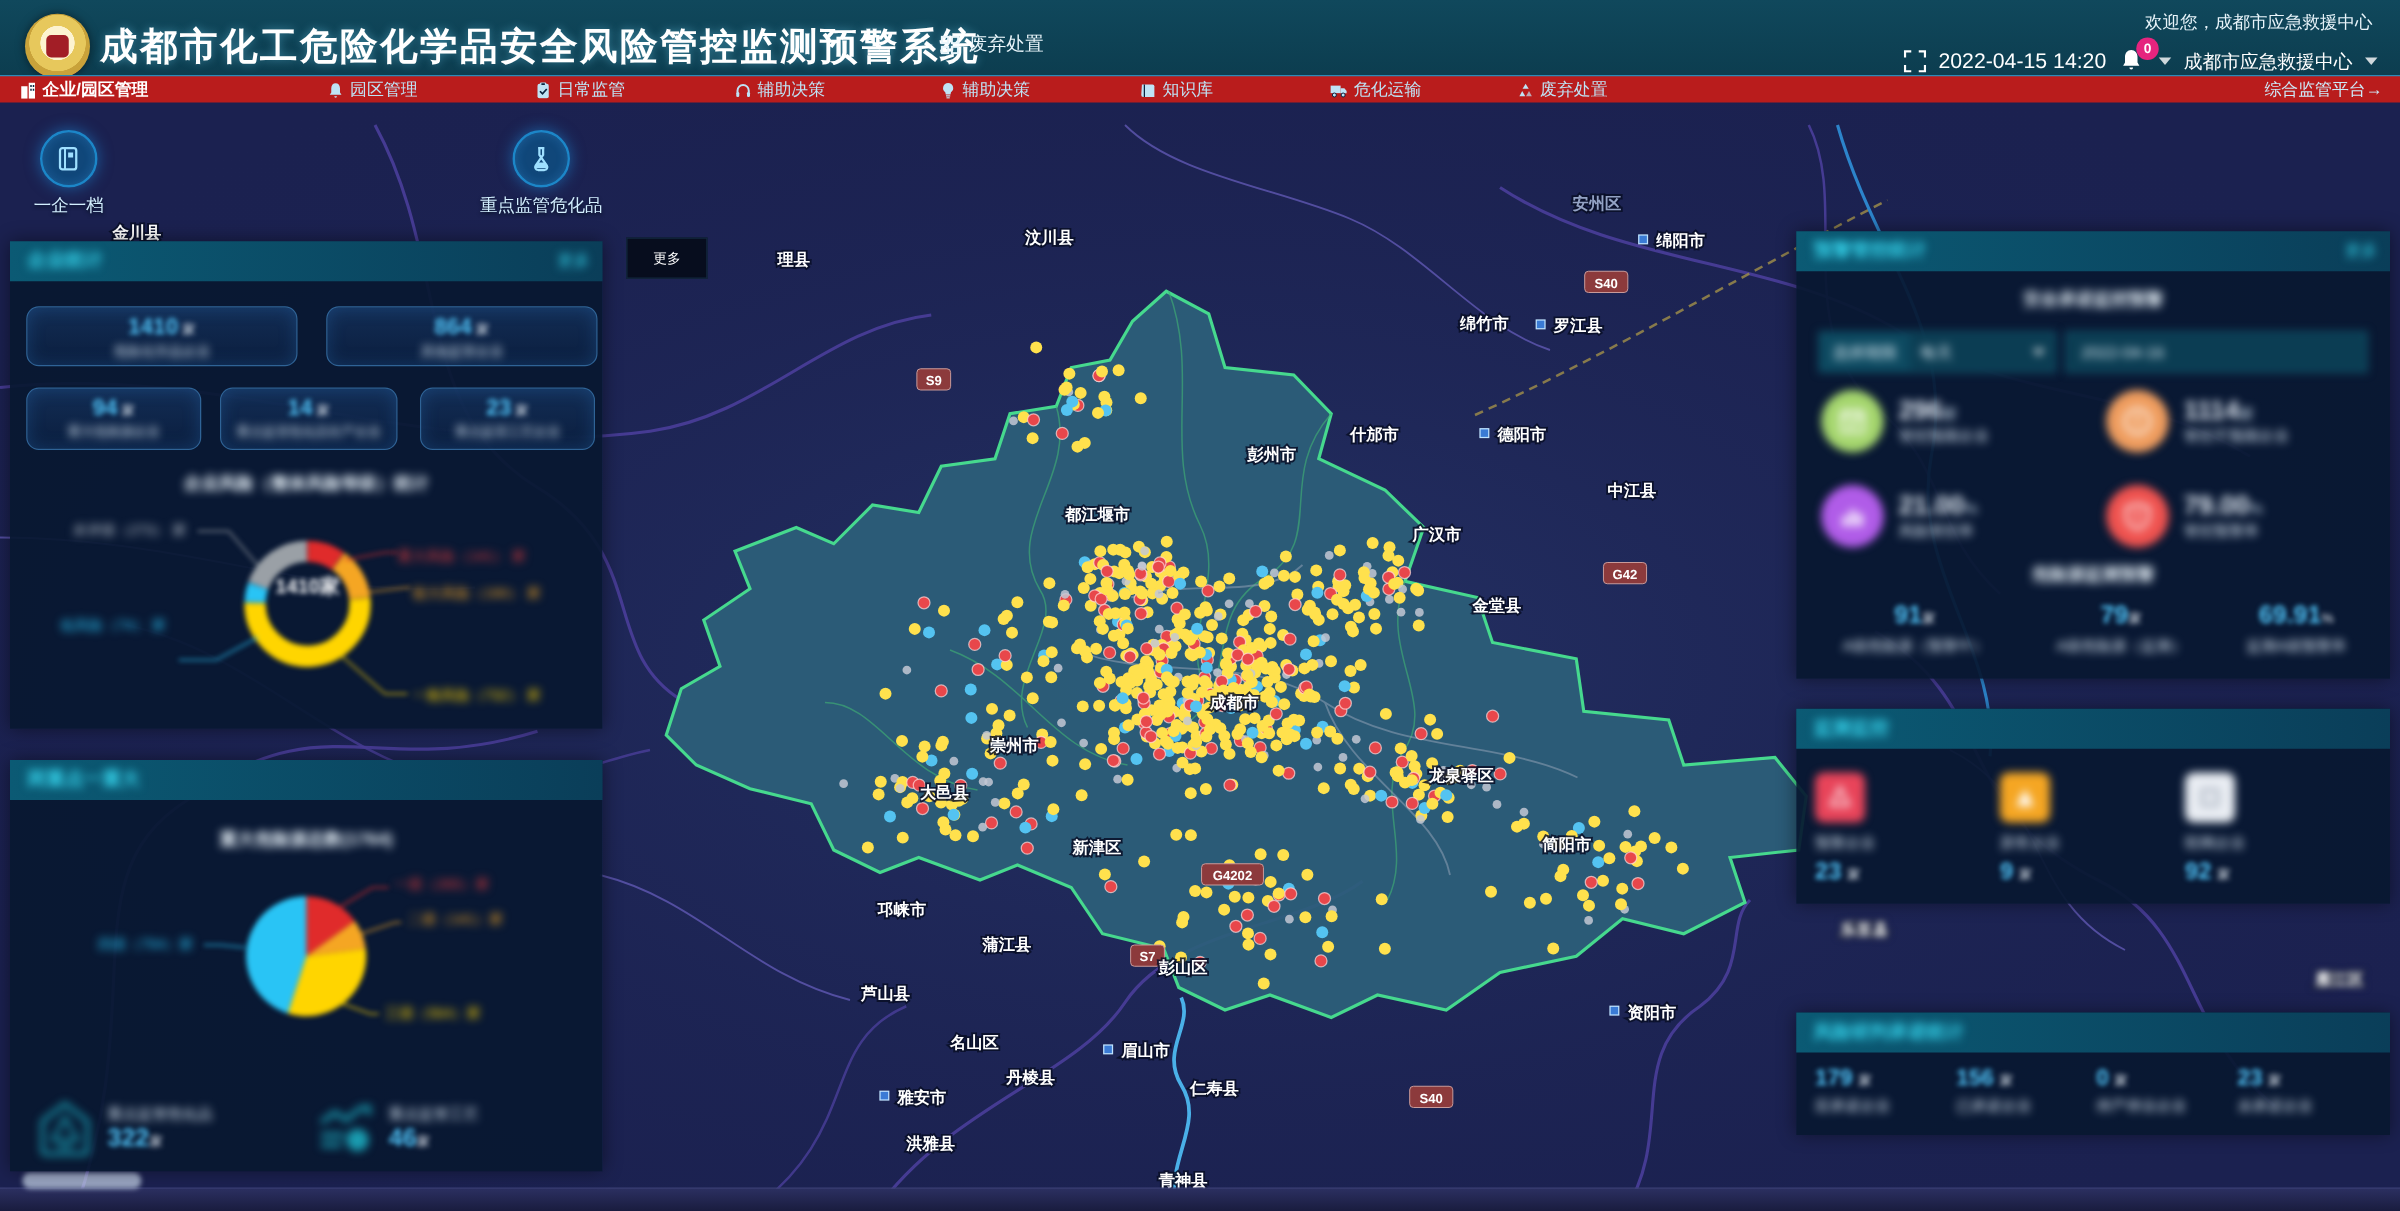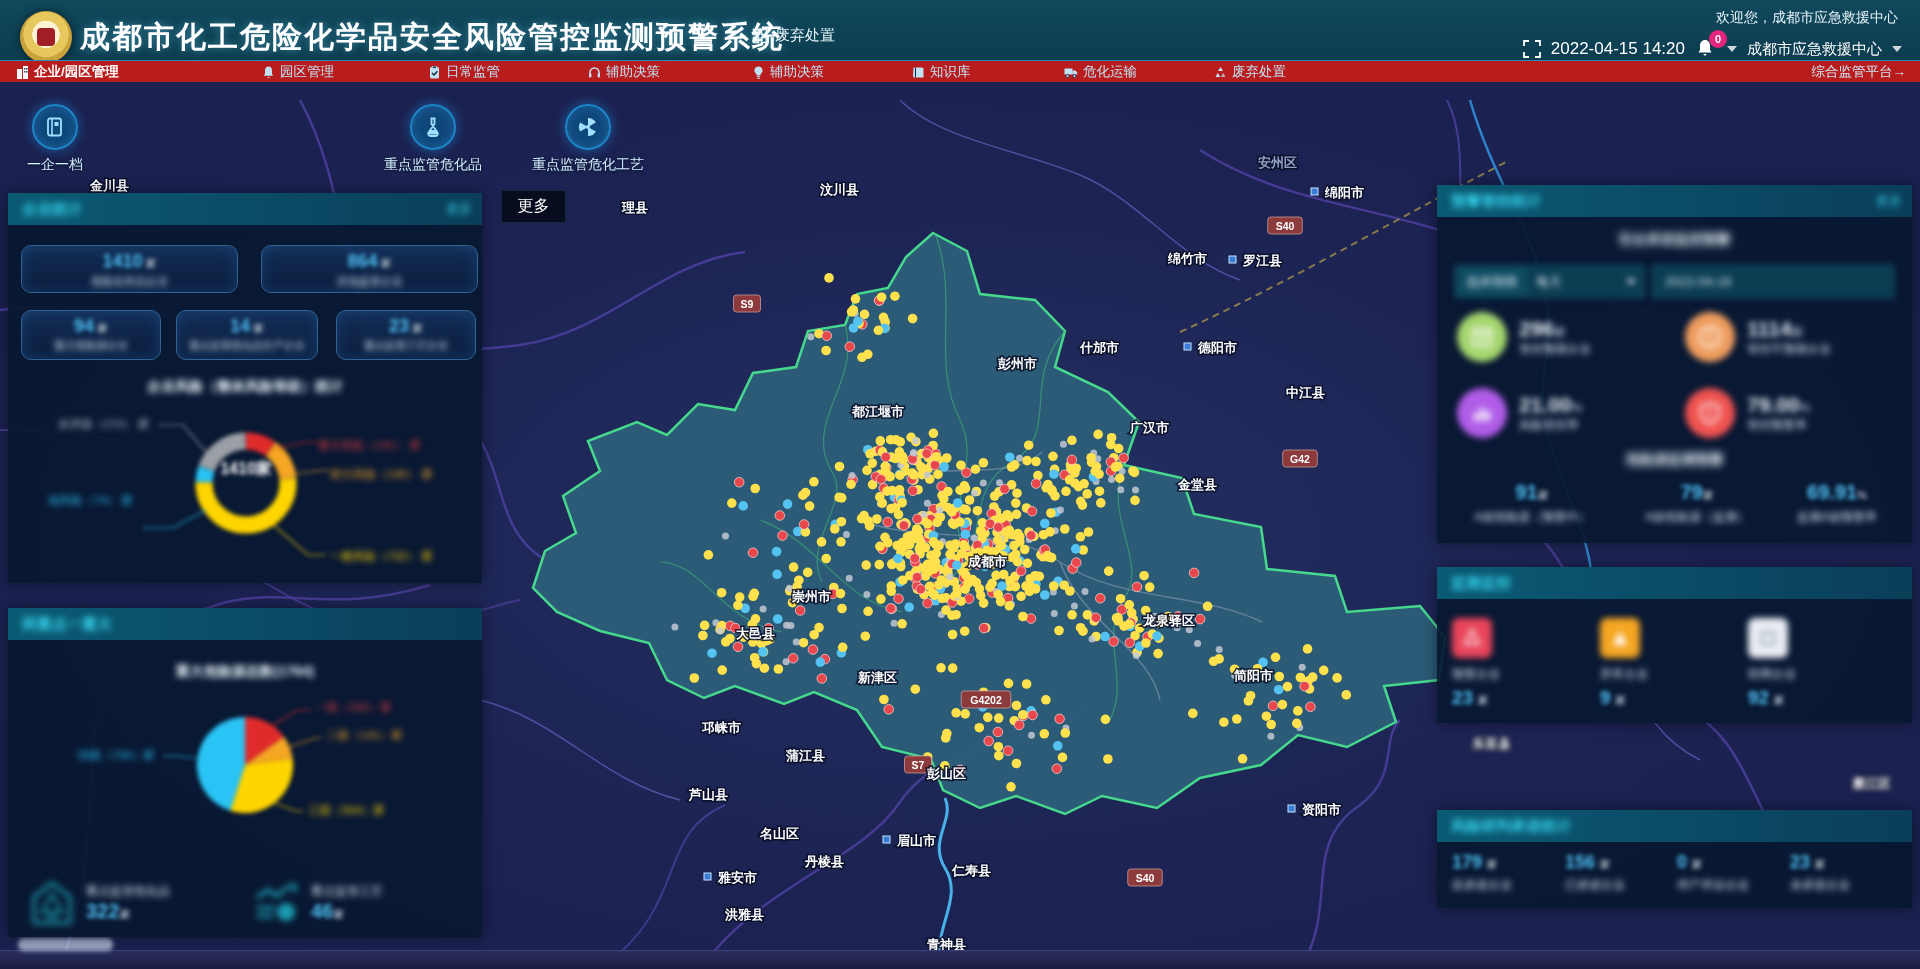--- a/index.html
+++ b/index.html
@@ -43,21 +43,21 @@
   .kv-num{font-size:20px;font-weight:bold;color:#4fc3f7;}
   .kv-num .u{font-size:11px;color:#e8eef6;font-weight:normal;}
   .kv-lbl{font-size:12px;color:#d8e6f2;}
   .chart-blur{filter:blur(2.2px);}
   .cardrow{position:absolute;display:flex;align-items:center;gap:12px;}
   .ccirc{width:50px;height:50px;border-radius:50%;display:flex;align-items:center;justify-content:center;flex:0 0 auto;}
   .mini-sq{width:40px;height:40px;border-radius:7px;display:flex;align-items:center;justify-content:center;}
   .sel-box{position:absolute;display:flex;align-items:center;background:#0b3d53;border:1px solid #156079;color:#dcebf3;font-size:13px;}
   
   #mapsvg{position:absolute;left:0;top:0;z-index:1;}
-  .map-more{position:absolute;left:501px;top:190px;width:65px;height:33px;background:rgba(5,12,26,.92);border:1px solid #13293f;color:#fff;font-size:16px;display:flex;align-items:center;justify-content:center;z-index:15;cursor:pointer;}
+  .map-more{position:absolute;left:501px;top:190px;width:65px;height:33px;background:rgba(5,12,26,.92);border:1px solid #13293f;color:#fff;font-size:11px;display:flex;align-items:center;justify-content:center;z-index:15;cursor:pointer;}
   .bottom-bar{position:absolute;left:0;top:950px;width:1920px;height:19px;background:linear-gradient(180deg,#2b2f60,#191c3e);border-top:1px solid #3c4076;z-index:12;}
   .attr-pill{position:absolute;left:18px;top:938px;width:95px;height:13px;border-radius:6px;background:rgba(205,220,240,.7);filter:blur(2px);z-index:13;}
   .maplabel{font-size:13px;font-weight:bold;fill:#ffffff;paint-order:stroke;stroke:rgba(8,14,38,.85);stroke-width:3px;}
   .maplabel.dim{fill:#93a2c4;}
   .maplabel.blurred{filter:blur(2.6px);}
 </style>
 </head>
 <body>
 
 <div class="stage">
@@ -1048,31 +1048,20 @@
   </div>
   <div class="subnav-item" style="left:368px;top:104px">
     <div class="sub-circle">
         <svg width="22" height="22" viewBox="0 0 22 22">
           <path d="M8.5,2.5 h5 M9.5,2.5 V8 L15.5,16.5 a2.3,2.3 0 0 1 -1.9,3.5 H8.4 a2.3,2.3 0 0 1 -1.9,-3.5 L12.5,8 V2.5" fill="none" stroke="#9fe0ff" stroke-width="1.8"></path>
           <path d="M8,14 h6 l1.5,2.5 a1.5,1.5 0 0 1 -1.3,2 H7.8 a1.5,1.5 0 0 1 -1.3,-2 Z" fill="#9fe0ff"></path>
         </svg>
       </div>
     <div class="sub-label">重点监管危化品</div>
   </div>
-  <div class="subnav-item" style="left:523px;top:104px">
-    <div class="sub-circle">
-        <svg width="22" height="22" viewBox="0 0 22 22">
-          <circle cx="11" cy="11" r="2" fill="#9fe0ff"></circle>
-          <path d="M11,11 L11,2 A9,9 0 0 1 18.8,6.5 Z" fill="#9fe0ff"></path>
-          <path d="M11,11 L18.8,15.5 A9,9 0 0 1 11,20 Z" fill="#9fe0ff"></path>
-          <path d="M11,11 L3.2,15.5 A9,9 0 0 1 3.2,6.5 Z" fill="#9fe0ff"></path>
-        </svg>
-      </div>
-    <div class="sub-label">重点监管危化工艺</div>
-  </div>
 
   <div class="panel" style="left:8px;top:193px;width:474px;height:390px;">
     <div class="ph">
       <div class="t bl2">企业统计</div>
       <div class="more bl2">更多</div>
     </div>
     <div class="statbox" style="left:13px;top:52px;width:217px;height:48px;">
       <div class="num bl1"><span>1410</span><span class="u">家</span></div>
       <div class="lbl bl2">危险化学品企业</div>
     </div>

